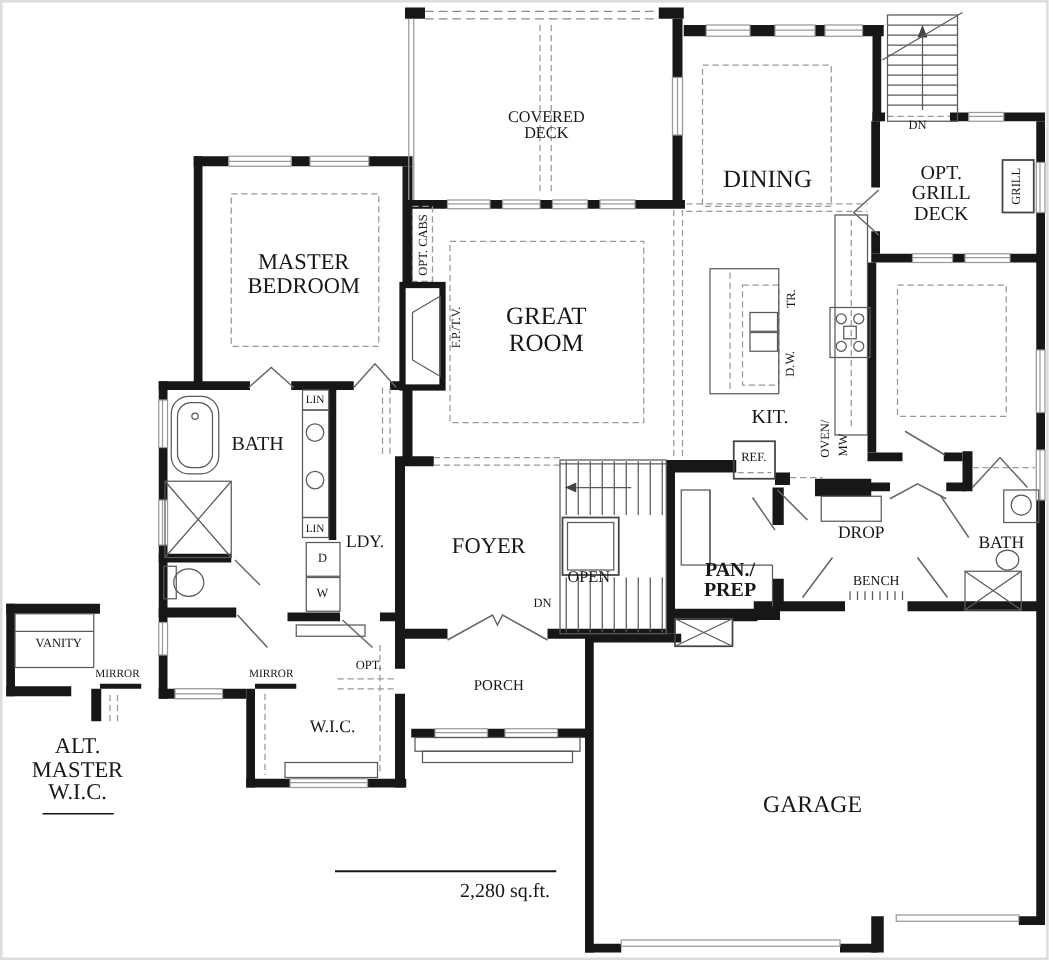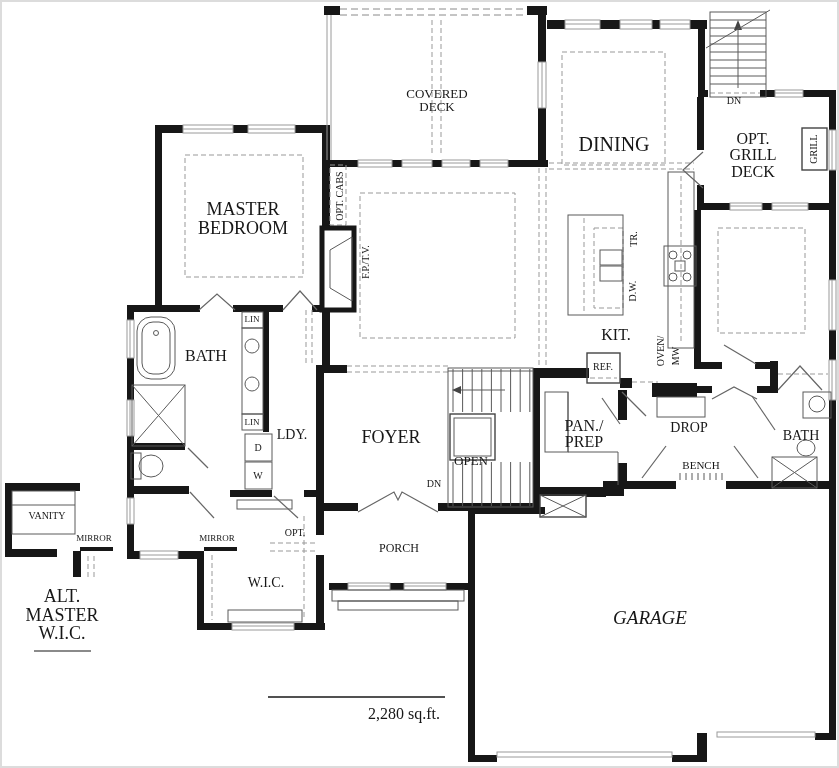--- a/index.html
+++ b/index.html
@@ -361,45 +361,47 @@
       <div class="lbl" style="left: 614px; top: 108px; font-size: 20px; transform: translate(-50%, -50%); margin-top: 36px;">DINING</div>
       <div class="lbl" style="left: 734px; top: 101px; font-size: 10px; transform: translate(-50%, -50%);">DN</div>
       <div class="lbl" style="left: 753px; top: 156px; font-size: 16px; transform: translate(-50%, -50%);">OPT.
 GRILL
 DECK</div>
       <div class="lbl" style="left: 814px; top: 149px; font-size: 10px; transform: translate(-50%, -50%) rotate(-90deg);">GRILL</div>
       <div class="lbl" style="left: 243px; top: 219px; font-size: 18px; transform: translate(-50%, -50%);">MASTER
 BEDROOM</div>
       <div class="lbl" style="left: 340px; top: 196px; font-size: 10px; transform: translate(-50%, -50%) rotate(-90deg);">OPT. CABS</div>
       <div class="lbl" style="left: 366px; top: 262px; font-size: 10px; transform: translate(-50%, -50%) rotate(-90deg);">F.P./T.V.</div>
+      <div class="lbl" style="left: 437px; top: 264px; font-size: 20px; transform: translate(-50%, -50%);">GREAT
+ROOM</div>
       <div class="lbl" style="left: 634px; top: 239px; font-size: 10px; transform: translate(-50%, -50%) rotate(-90deg);">TR.</div>
       <div class="lbl" style="left: 633px; top: 291px; font-size: 10px; transform: translate(-50%, -50%) rotate(-90deg);">D.W.</div>
       <div class="lbl" style="left: 616px; top: 335px; font-size: 16px; transform: translate(-50%, -50%);">KIT.</div>
       <div class="lbl" style="left: 661px; top: 351px; font-size: 10px; transform: translate(-50%, -50%) rotate(-90deg);">OVEN/</div>
       <div class="lbl" style="left: 676px; top: 356px; font-size: 10px; transform: translate(-50%, -50%) rotate(-90deg);">MW</div>
       <div class="lbl" style="left: 206px; top: 356px; font-size: 16px; transform: translate(-50%, -50%);">BATH</div>
       <div class="lbl" style="left: 252px; top: 320px; font-size: 9px; transform: translate(-50%, -50%);">LIN</div>
       <div class="lbl" style="left: 252px; top: 423px; font-size: 9px; transform: translate(-50%, -50%);">LIN</div>
       <div class="lbl" style="left: 292px; top: 435px; font-size: 14px; transform: translate(-50%, -50%);">LDY.</div>
       <div class="lbl" style="left: 258px; top: 448px; font-size: 10px; transform: translate(-50%, -50%);">D</div>
       <div class="lbl" style="left: 258px; top: 476px; font-size: 10px; transform: translate(-50%, -50%);">W</div>
       <div class="lbl" style="left: 391px; top: 437px; font-size: 18px; transform: translate(-50%, -50%);">FOYER</div>
       <div class="lbl" style="left: 471px; top: 461px; font-size: 13px; transform: translate(-50%, -50%);">OPEN</div>
       <div class="lbl" style="left: 434px; top: 484px; font-size: 10px; transform: translate(-50%, -50%);">DN</div>
-      <div class="lbl" style="left: 584px; top: 434px; font-size: 16px; transform: translate(-50%, -50%);">PAN./
+      <div class="lbl" style="left: 584px; top: 465px; font-size: 16px; transform: translate(-50%, -50%); font-weight: bold;">PAN./
 PREP</div>
       <div class="lbl" style="left: 603px; top: 367px; font-size: 10px; transform: translate(-50%, -50%);">REF.</div>
       <div class="lbl" style="left: 689px; top: 428px; font-size: 14px; transform: translate(-50%, -50%);">DROP</div>
       <div class="lbl" style="left: 701px; top: 466px; font-size: 11px; transform: translate(-50%, -50%);">BENCH</div>
       <div class="lbl" style="left: 801px; top: 436px; font-size: 14px; transform: translate(-50%, -50%);">BATH</div>
       <div class="lbl" style="left: 47px; top: 516px; font-size: 10px; transform: translate(-50%, -50%);">VANITY</div>
       <div class="lbl" style="left: 94px; top: 539px; font-size: 9px; transform: translate(-50%, -50%);">MIRROR</div>
       <div class="lbl" style="left: 217px; top: 539px; font-size: 9px; transform: translate(-50%, -50%);">MIRROR</div>
       <div class="lbl" style="left: 295px; top: 533px; font-size: 10px; transform: translate(-50%, -50%);">OPT.</div>
       <div class="lbl" style="left: 266px; top: 583px; font-size: 14px; transform: translate(-50%, -50%);">W.I.C.</div>
       <div class="lbl" style="left: 62px; top: 615px; font-size: 18px; transform: translate(-50%, -50%);">ALT.
 MASTER
 W.I.C.</div>
       <div class="lbl" style="left: 399px; top: 548px; font-size: 12px; transform: translate(-50%, -50%);">PORCH</div>
-      <div class="lbl" style="left: 650px; top: 618px; font-size: 19px; transform: translate(-50%, -50%); font-style: italic;">GARAGE</div>
+      <div class="lbl" style="left: 650px; top: 644px; font-size: 19px; transform: translate(-50%, -50%);">GARAGE</div>
       <div class="lbl" style="left: 404px; top: 714px; font-size: 16px; transform: translate(-50%, -50%);">2,280 sq.ft.</div>
     </div>
 </div>
 
 </body></html>

